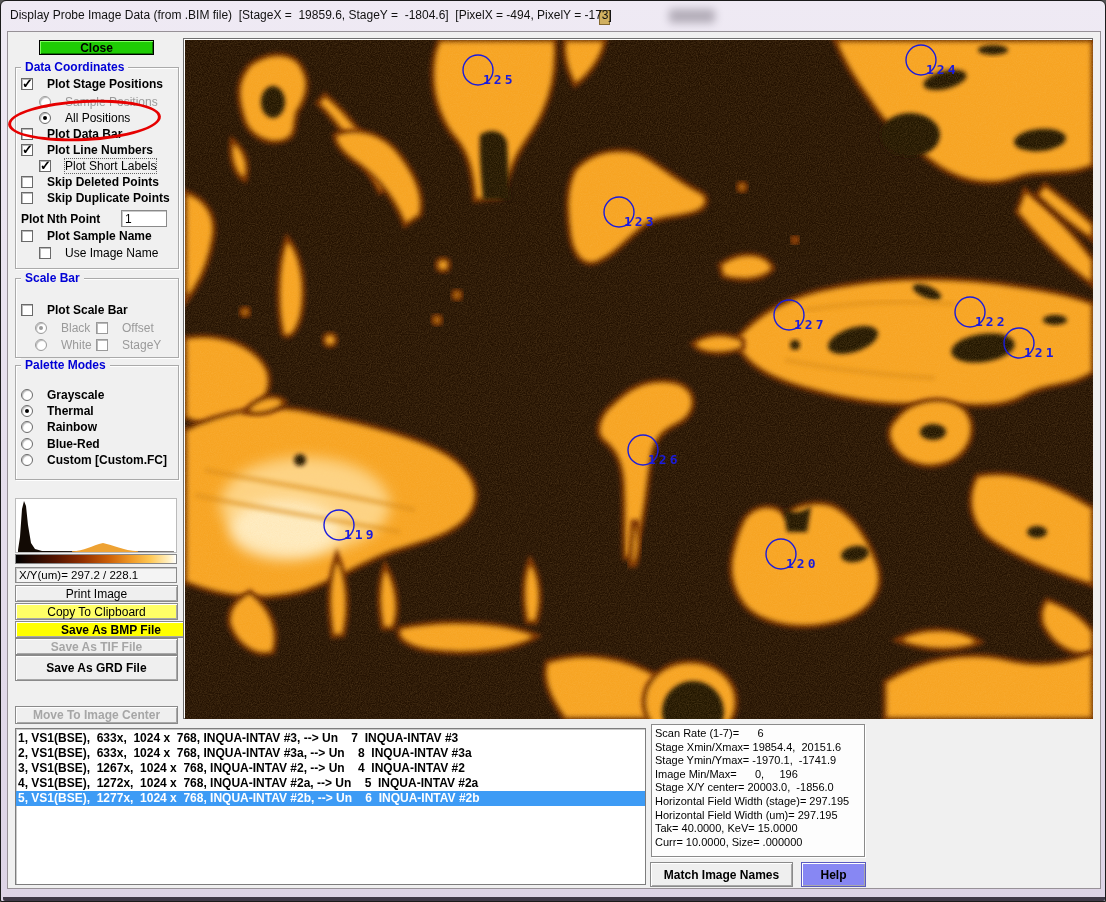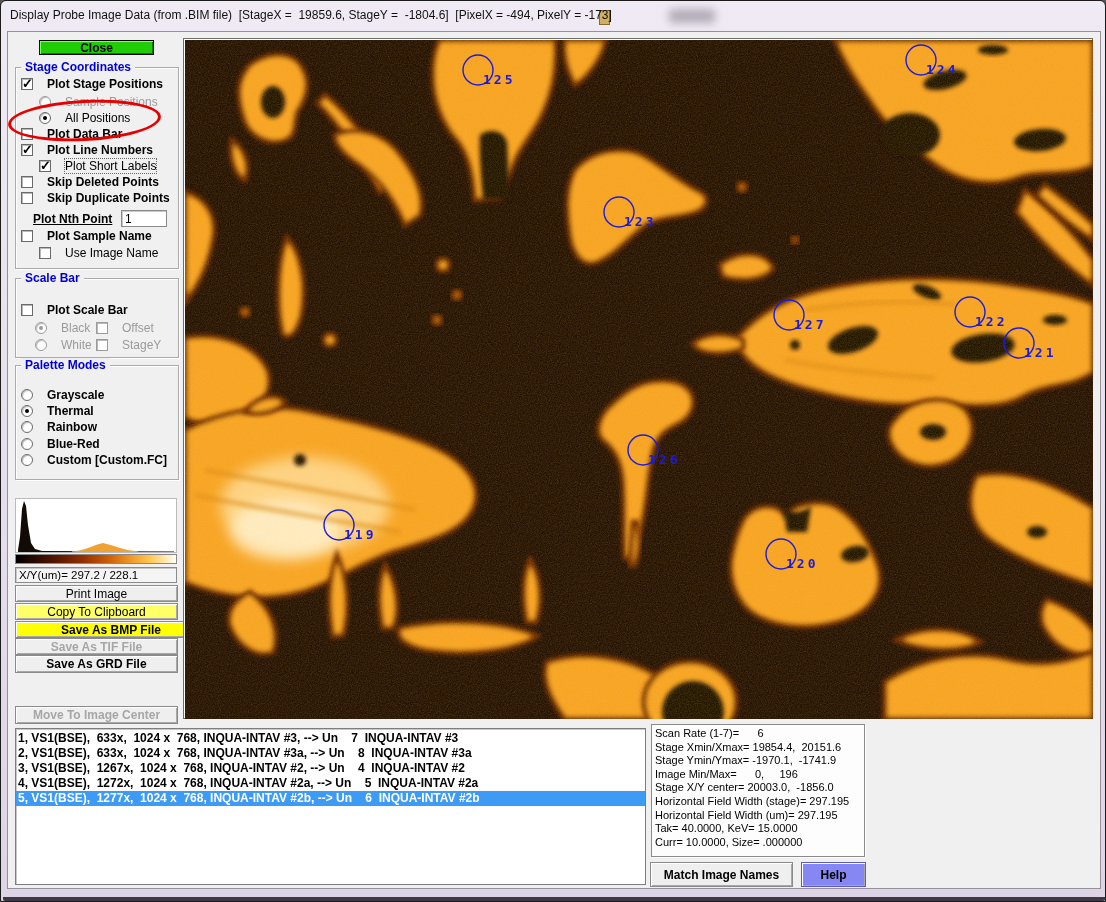--- a/index.html
+++ b/index.html
@@ -89,21 +89,21 @@
     <div class="glass-smudge"></div>
     <div class="title-text">Display Probe Image Data (from .BIM file)  [StageX =  19859.6, StageY =  -1804.6]  [PixelX = -494, PixelY = -173]</div>
   </div>
 
   <div class="content"></div>
   <div class="bottom-edge"></div>
 
   <div class="btn close-btn" style="left:38px;top:39px;width:115px;height:15px;">Close</div>
 
   <div class="grp" style="left:14px;top:66px;width:162px;height:200px;">
-    <span class="grp-title">Stage Coordinates</span>
+    <span class="grp-title">Data Coordinates</span>
   </div>
   <div class="row" style="left:20px;top:76px;">
     <span class="cb checked"></span>
     <span class="lbl bold">Plot Stage Positions</span>
   </div>
   <div class="row" style="left:38px;top:94px;text-align:center;">
     <span class="rad dis"></span>
     <span class="lbl gray">Sample Positions</span>
   </div>
   <div class="row" style="left:38px;top:110px;">
@@ -124,21 +124,21 @@
   </div>
   <div class="row" style="left:20px;top:174px;">
     <span class="cb"></span>
     <span class="lbl bold">Skip Deleted Points</span>
   </div>
   <div class="row" style="left:20px;top:190px;">
     <span class="cb"></span>
     <span class="lbl bold">Skip Duplicate Points</span>
   </div>
   <div class="row" style="left:20px;top:211px;">
-    <span class="lbl bold" style="margin-left:12px;text-decoration:underline;">Plot Nth Point</span>
+    <span class="lbl bold" style="margin-left:0;">Plot Nth Point</span>
   </div>
   <input class="abs" style="left: 120px; top: 209px; width: 46px; height: 17px; border: 1px solid rgb(138, 138, 138); box-shadow: rgb(201, 201, 201) 1px 1px 0px inset; font-size: 12px; padding: 0px 3px; box-sizing: border-box; font-family: &quot;Liberation Sans&quot;, sans-serif;" value="1">
   <div class="row" style="left:20px;top:228px;">
     <span class="cb"></span>
     <span class="lbl bold">Plot Sample Name</span>
   </div>
   <div class="row" style="left:38px;top:245px;">
     <span class="cb"></span>
     <span class="lbl">Use Image Name</span>
   </div>
@@ -199,21 +199,21 @@
       <path d="M56,53 L56,52.3 C68,52 76,46.5 87,44 C97,46 107,51.5 122,52.3 L122,53 Z" fill="#eea233"></path>
     </svg>
   </div>
   <div class="grad-bar"></div>
   <div class="xy-box">X/Y(um)= 297.2 / 228.1</div>
 
   <div class="btn" style="left:14px;top:584px;width:163px;height:17px;">Print Image</div>
   <div class="btn yellow" style="left:14px;top:602px;width:163px;height:17px;">Copy To Clipboard</div>
   <div class="btn bright-yellow bold" style="left:14px;top:620px;width:192px;height:17px;font-weight:bold;">Save As BMP File</div>
   <div class="btn disabled" style="left:14px;top:637px;width:163px;height:17px;font-weight:bold;">Save As TIF File</div>
-  <div class="btn" style="left:14px;top:654px;width:163px;height:18px;font-weight:bold;">Save As GRD File</div>
+  <div class="btn" style="left:14px;top:654px;width:163px;height:26px;font-weight:bold;">Save As GRD File</div>
   <div class="btn disabled" style="left:14px;top:705px;width:163px;height:18px;font-weight:bold;">Move To Image Center</div>
 
   <div class="image-frame">
     <svg id="probe-svg" width="908" height="679" viewBox="0 0 908 679">
       <defs>
         <filter id="soft" x="-30%" y="-30%" width="160%" height="160%">
             <feGaussianBlur stdDeviation="2.2"></feGaussianBlur>
           </filter>
         <filter id="soft2" x="-60%" y="-60%" width="220%" height="220%">
             <feGaussianBlur stdDeviation="7"></feGaussianBlur>

